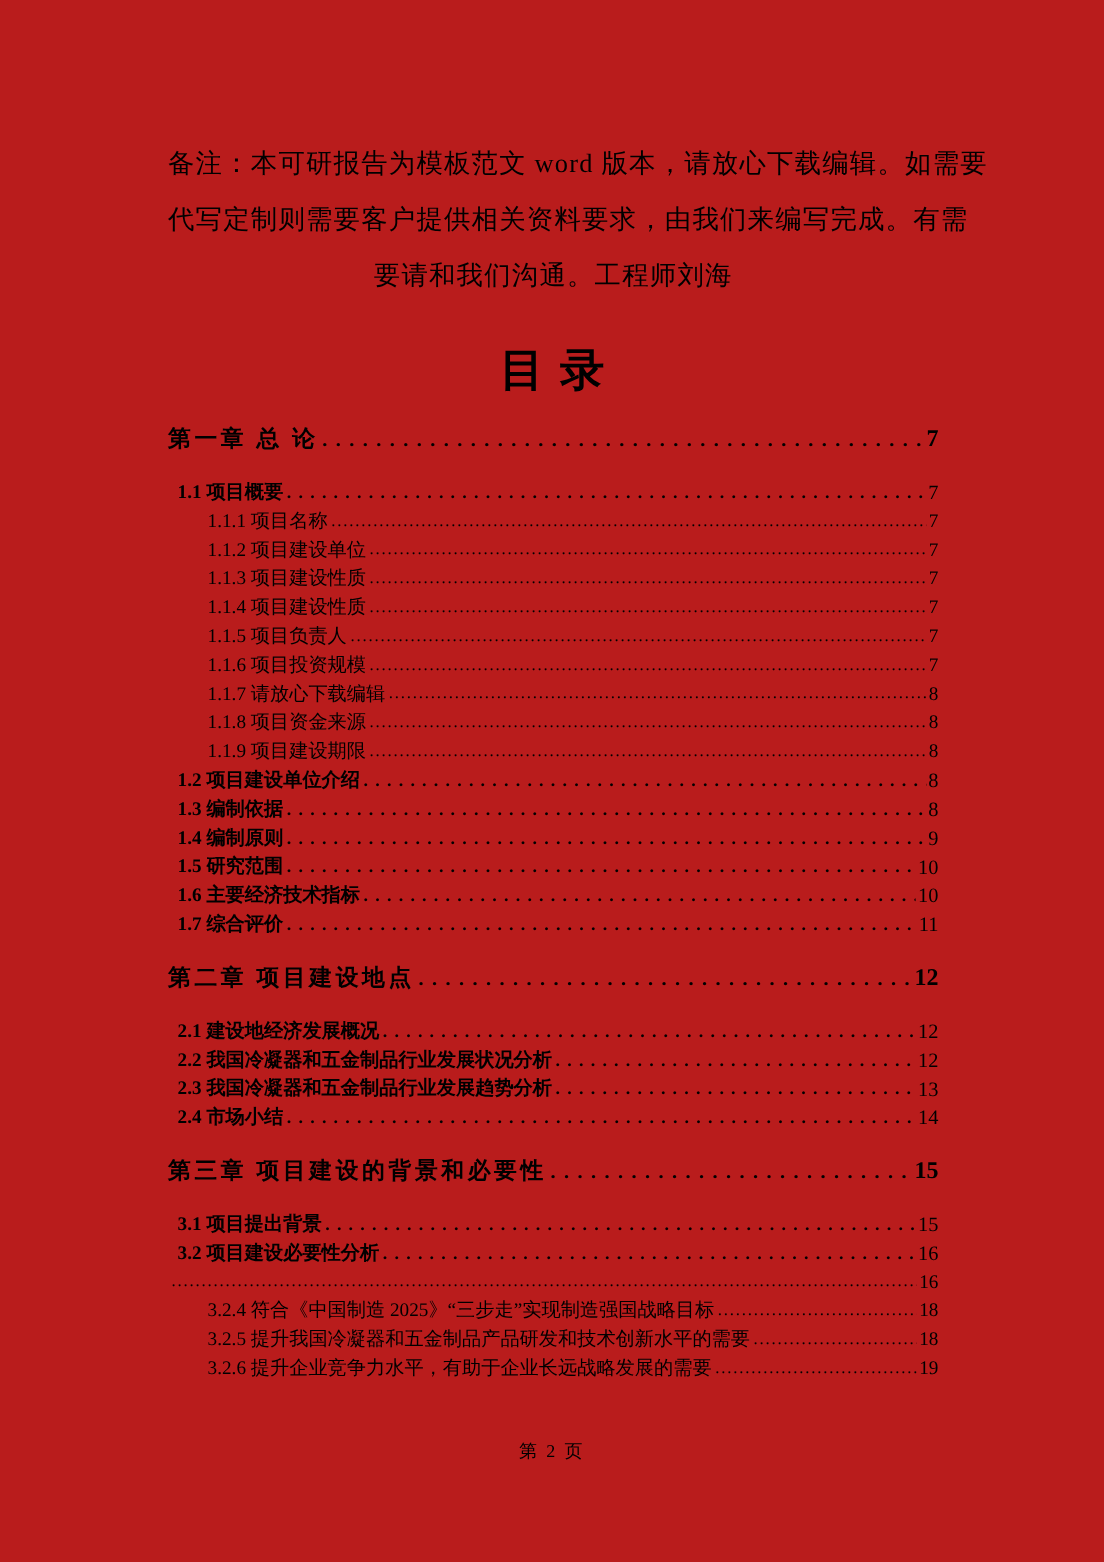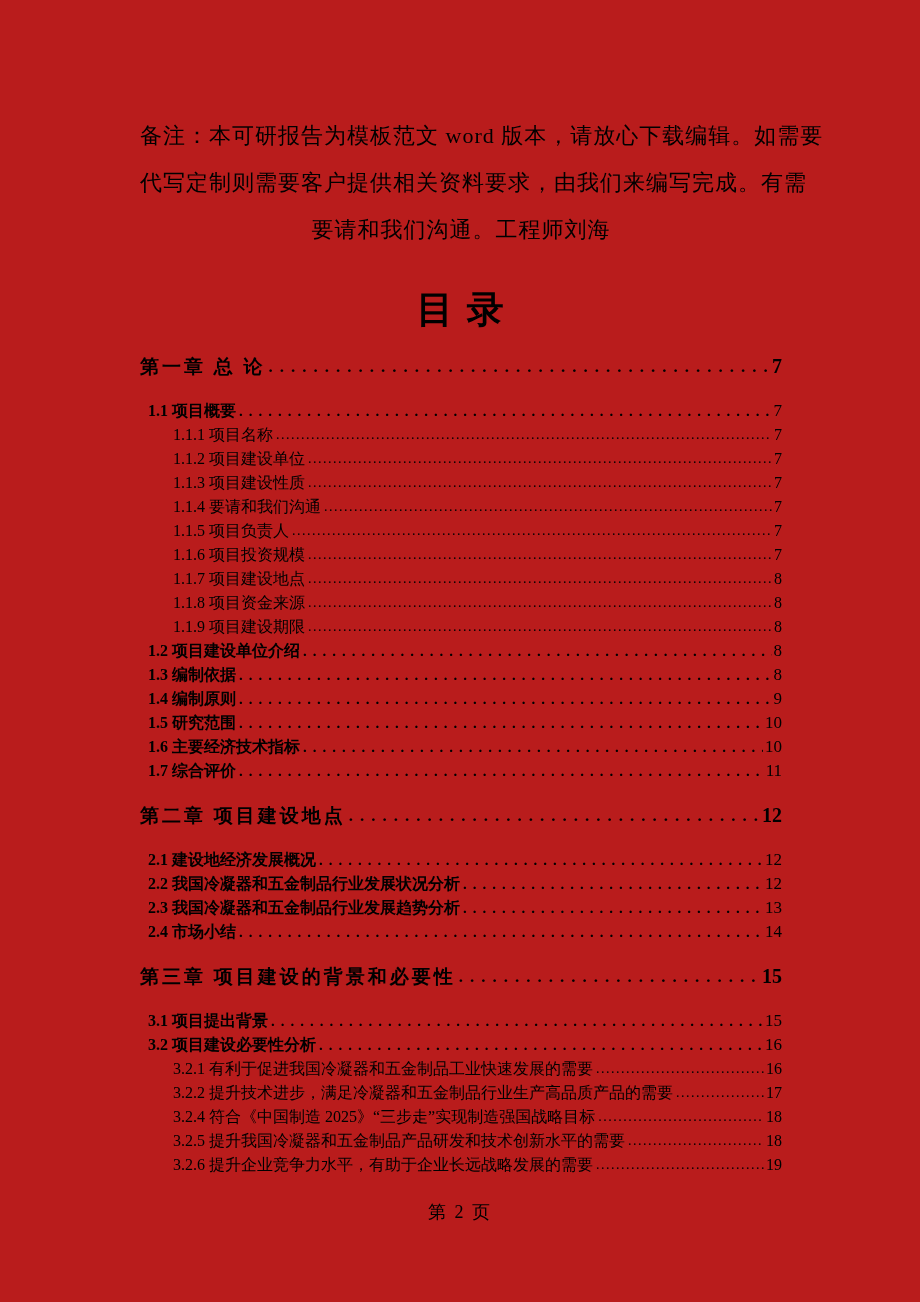--- a/index.html
+++ b/index.html
@@ -88,21 +88,21 @@
   .toc-row.l3 .toc-leader { font-size: 14px; letter-spacing: 1.5px; }
   .toc-row.l3 .toc-page { font-size: 16px; }
 
   
   .footer {
     position: absolute;
     left: 0;
     top: 1200px;
     width: 920px;
     text-align: center;
-    font-size: 18px;
+    font-size: 15px;
     letter-spacing: 2px;
   }
 </style>
 </head>
 <body>
 
 <div class="page">
 
   <div class="note">
     <div class="note-line">备注：本可研报告为模板范文 word 版本，请放心下载编辑。如需要</div>
@@ -137,39 +137,39 @@
     <span class="toc-page">7</span>
   </div>
 
   <div class="toc-row l3">
     <span class="toc-label">1.1.3 项目建设性质</span>
     <span class="toc-leader"></span>
     <span class="toc-page">7</span>
   </div>
 
   <div class="toc-row l3">
-    <span class="toc-label">1.1.4 要请和我们沟通</span>
+    <span class="toc-label">1.1.4 项目建设性质</span>
     <span class="toc-leader"></span>
     <span class="toc-page">7</span>
   </div>
 
   <div class="toc-row l3">
     <span class="toc-label">1.1.5 项目负责人</span>
     <span class="toc-leader"></span>
     <span class="toc-page">7</span>
   </div>
 
   <div class="toc-row l3">
     <span class="toc-label">1.1.6 项目投资规模</span>
     <span class="toc-leader"></span>
     <span class="toc-page">7</span>
   </div>
 
   <div class="toc-row l3">
-    <span class="toc-label">1.1.7 项目建设地点</span>
+    <span class="toc-label">1.1.7 请放心下载编辑</span>
     <span class="toc-leader"></span>
     <span class="toc-page">8</span>
   </div>
 
   <div class="toc-row l3">
     <span class="toc-label">1.1.8 项目资金来源</span>
     <span class="toc-leader"></span>
     <span class="toc-page">8</span>
   </div>
 
@@ -257,30 +257,24 @@
     <span class="toc-page">15</span>
   </div>
 
   <div class="toc-row l2">
     <span class="toc-label">3.2 项目建设必要性分析</span>
     <span class="toc-leader"></span>
     <span class="toc-page">16</span>
   </div>
 
   <div class="toc-row l3">
-    <span class="toc-label">3.2.1 有利于促进我国冷凝器和五金制品工业快速发展的需要</span>
     <span class="toc-leader"></span>
     <span class="toc-page">16</span>
   </div>
 
-  <div class="toc-row l3">
-    <span class="toc-label">3.2.2 提升技术进步，满足冷凝器和五金制品行业生产高品质产品的需要</span>
-    <span class="toc-leader"></span>
-    <span class="toc-page">17</span>
-  </div>
 
   <div class="toc-row l3">
     <span class="toc-label">3.2.4 符合《中国制造 2025》“三步走”实现制造强国战略目标</span>
     <span class="toc-leader"></span>
     <span class="toc-page">18</span>
   </div>
 
   <div class="toc-row l3">
     <span class="toc-label">3.2.5 提升我国冷凝器和五金制品产品研发和技术创新水平的需要</span>
     <span class="toc-leader"></span>

